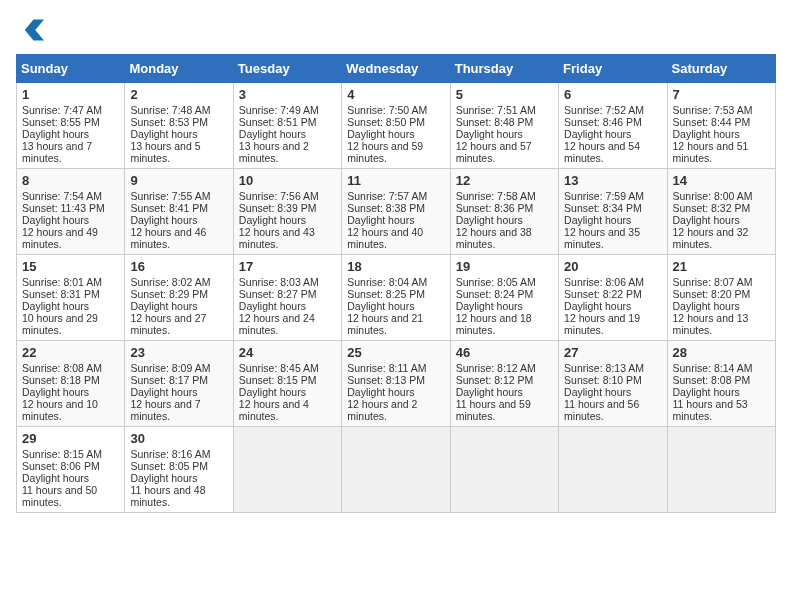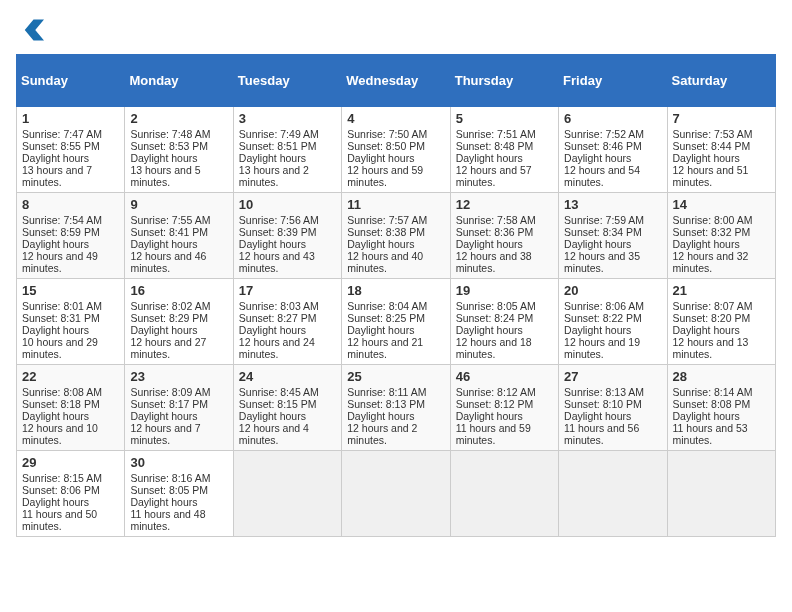--- a/index.html
+++ b/index.html
@@ -50,21 +50,21 @@
     table {
       width: 100%;
       border-collapse: collapse;
       table-layout: fixed;
     }
     th {
       background-color: #2f6fbe;
       color: #fff;
       font-size: 13px;
       font-weight: bold;
-      padding: 18px 4px;
+      padding: 6px 4px;
       text-align: left;
       border: 1px solid #2f6fbe;
     }
     td {
       border: 1px solid #ccc;
       vertical-align: top;
       padding: 4px 5px;
       font-size: 10.5px;
       color: #333;
       height: 80px;
@@ -121,21 +121,21 @@
   <tr>
         <td><span class="day-num">1</span><span>Sunrise: 7:47 AM</span><br><span>Sunset: 8:55 PM</span><br><span>Daylight hours</span><br><span>13 hours and 7 minutes.</span></td>
         <td><span class="day-num">2</span><span>Sunrise: 7:48 AM</span><br><span>Sunset: 8:53 PM</span><br><span>Daylight hours</span><br><span>13 hours and 5 minutes.</span></td>
         <td><span class="day-num">3</span><span>Sunrise: 7:49 AM</span><br><span>Sunset: 8:51 PM</span><br><span>Daylight hours</span><br><span>13 hours and 2 minutes.</span></td>
         <td><span class="day-num">4</span><span>Sunrise: 7:50 AM</span><br><span>Sunset: 8:50 PM</span><br><span>Daylight hours</span><br><span>12 hours and 59 minutes.</span></td>
         <td><span class="day-num">5</span><span>Sunrise: 7:51 AM</span><br><span>Sunset: 8:48 PM</span><br><span>Daylight hours</span><br><span>12 hours and 57 minutes.</span></td>
         <td><span class="day-num">6</span><span>Sunrise: 7:52 AM</span><br><span>Sunset: 8:46 PM</span><br><span>Daylight hours</span><br><span>12 hours and 54 minutes.</span></td>
         <td><span class="day-num">7</span><span>Sunrise: 7:53 AM</span><br><span>Sunset: 8:44 PM</span><br><span>Daylight hours</span><br><span>12 hours and 51 minutes.</span></td>
       </tr>
       <tr>
-        <td><span class="day-num">8</span><span>Sunrise: 7:54 AM</span><br><span>Sunset: 8:59 PM</span><br><span>Daylight hours</span><br><span>12 hours and 49 minutes.</span></td>
+        <td><span class="day-num">8</span><span>Sunrise: 7:54 AM</span><br><span>Sunset: 11:43 PM</span><br><span>Daylight hours</span><br><span>12 hours and 49 minutes.</span></td>
         <td><span class="day-num">9</span><span>Sunrise: 7:55 AM</span><br><span>Sunset: 8:41 PM</span><br><span>Daylight hours</span><br><span>12 hours and 46 minutes.</span></td>
         <td><span class="day-num">10</span><span>Sunrise: 7:56 AM</span><br><span>Sunset: 8:39 PM</span><br><span>Daylight hours</span><br><span>12 hours and 43 minutes.</span></td>
         <td><span class="day-num">11</span><span>Sunrise: 7:57 AM</span><br><span>Sunset: 8:38 PM</span><br><span>Daylight hours</span><br><span>12 hours and 40 minutes.</span></td>
         <td><span class="day-num">12</span><span>Sunrise: 7:58 AM</span><br><span>Sunset: 8:36 PM</span><br><span>Daylight hours</span><br><span>12 hours and 38 minutes.</span></td>
         <td><span class="day-num">13</span><span>Sunrise: 7:59 AM</span><br><span>Sunset: 8:34 PM</span><br><span>Daylight hours</span><br><span>12 hours and 35 minutes.</span></td>
         <td><span class="day-num">14</span><span>Sunrise: 8:00 AM</span><br><span>Sunset: 8:32 PM</span><br><span>Daylight hours</span><br><span>12 hours and 32 minutes.</span></td>
       </tr>
       <tr>
         <td><span class="day-num">15</span><span>Sunrise: 8:01 AM</span><br><span>Sunset: 8:31 PM</span><br><span>Daylight hours</span><br><span>10 hours and 29 minutes.</span></td>
         <td><span class="day-num">16</span><span>Sunrise: 8:02 AM</span><br><span>Sunset: 8:29 PM</span><br><span>Daylight hours</span><br><span>12 hours and 27 minutes.</span></td>

